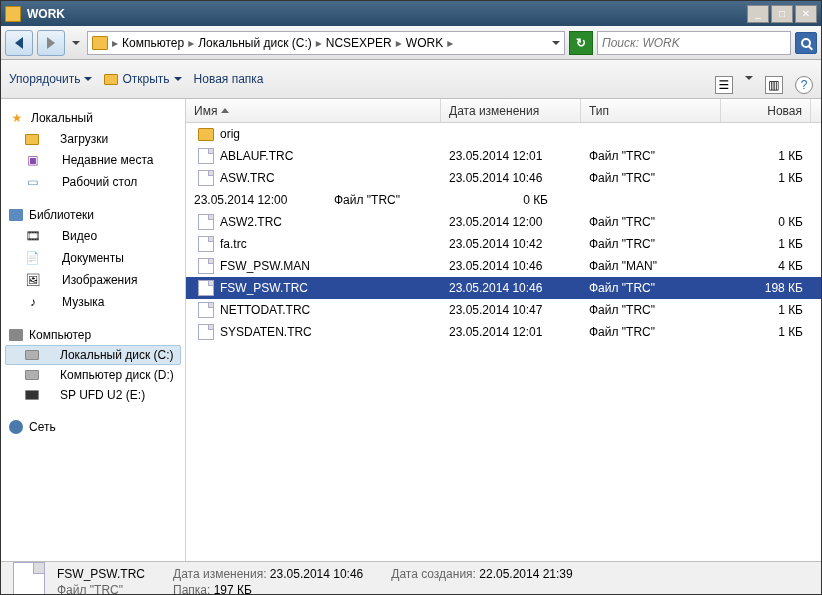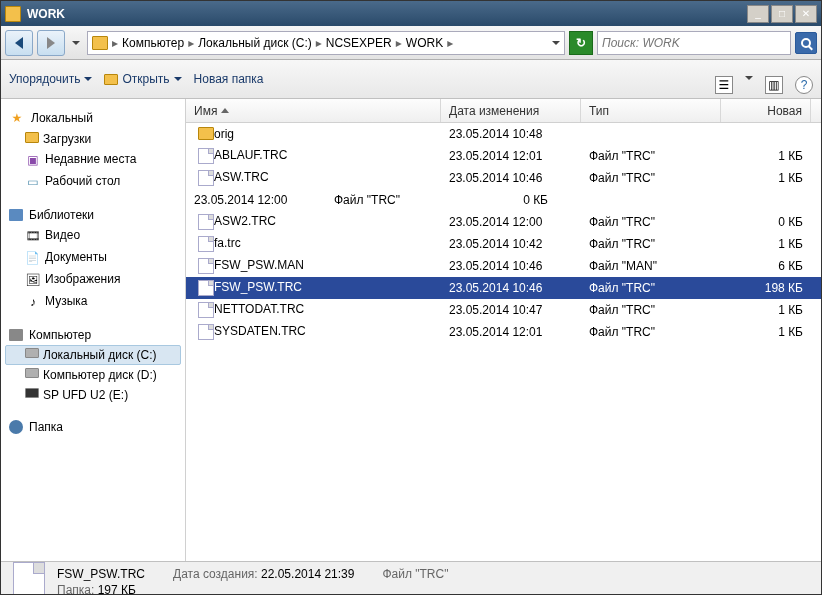--- a/index.html
+++ b/index.html
@@ -27,38 +27,38 @@
 .mag::after { content:''; position:absolute; width:5px; height:2px; background:#fff; bottom:-3px; right:-4px; transform:rotate(45deg); }
 .toolbar { height:39px; background:linear-gradient(#f7f7f7,#e8e8e8); border-bottom:1px solid #c0c0c0; display:flex; padding:16px 8px; gap:12px; }
 .tbtn { display:flex; align-items:center; gap:4px; cursor:pointer; color:#1a3a6a; }
 .tbtn .chev { border-top-color:#1a3a6a; }
 .spacer { flex:1; }
 .viewicon { width:18px; height:18px; border:1px solid #888; background:#fff; cursor:pointer; display:flex; align-items:center; justify-content:center; }
 .main { display:flex; height:462px; }
 .sidebar { width:185px; background:#fff; border-right:1px solid #d0d0d0; padding:8px 4px; overflow:hidden; }
 .side-group { margin-bottom:12px; }
 .side-header { display:flex; align-items:center; gap:6px; padding:3px 4px; cursor:pointer; }
-.side-item { display:flex; gap:4px; padding:3px 4px 3px 20px; cursor:pointer; }
+.side-item { display:flex; align-items:center; gap:21px; padding:3px 4px 3px 20px; cursor:pointer; }
 .side-item.selected { background:#d8e6f2; border:1px solid #a8c8e0; border-radius:2px; padding:2px 3px 2px 19px; }
 .ico { width:16px; height:16px; display:inline-flex; align-items:center; justify-content:center; font-size:12px; }
 .ico-star { color:#f0a020; }
 .ico-folder { background:#f3c04b; border:1px solid #b8860b; border-radius:1px; width:14px; height:11px; }
 .ico-lib { background:#5a8ac0; width:14px; height:12px; border-radius:1px; }
 .ico-comp { background:#888; width:14px; height:12px; border-radius:1px; }
 .ico-disk { background:#b0b0b0; width:14px; height:10px; border-radius:1px; border:1px solid #888; }
 .ico-net { background:#4a7aaa; width:14px; height:14px; border-radius:50%; }
 .content { flex:1; display:flex; flex-direction:column; }
 .cols { height:24px; background:linear-gradient(#fdfdfd,#efefef); border-bottom:1px solid #d0d0d0; display:flex; align-items:center; }
 .col { padding:0 8px; border-right:1px solid #d8d8d8; height:100%; display:flex; align-items:center; gap:4px; color:#333; cursor:pointer; }
 .col1 { width:255px; } .col2 { width:140px; } .col3 { width:140px; } .col4 { width:90px; text-align:right; justify-content:flex-end; }
 .sortarr { width:0; height:0; border-left:4px solid transparent; border-right:4px solid transparent; border-bottom:5px solid #666; }
 .filelist { flex:1; overflow:auto; }
 .row { display:flex; align-items:center; height:22px; padding:0; cursor:pointer; }
 .row.selected { background:#2a4a9a; color:#fff; }
-.cell1 { width:255px; padding-left:12px; display:flex; align-items:flex-start; }
+.cell1 { width:255px; padding-left:12px; display:flex; align-items:center; gap:6px; }
 .cell2 { width:140px; padding-left:8px; } .cell3 { width:140px; padding-left:8px; } .cell4 { width:90px; text-align:right; padding-right:8px; }
 .fico { width:16px; height:16px; display:inline-block; background:#fff; border:1px solid #aac; position:relative; }
 .fico::before { content:''; position:absolute; top:0; right:0; width:4px; height:4px; background:#ddd; border-left:1px solid #aac; border-bottom:1px solid #aac; }
 .fico-folder { background:#f3c04b; border:1px solid #b8860b; border-radius:1px; height:13px; }
 .fico-folder::before { display:none; }
 .statusbar { height:40px; border-top:1px solid #c0c0c0; background:#f0f0f0; display:flex; align-items:center; padding:4px 12px; gap:12px; }
 .bigicon { width:32px; height:40px; background:#fff; border:1px solid #aac; position:relative; }
 .bigicon::before { content:''; position:absolute; top:0; right:0; width:10px; height:10px; background:#ddd; border-left:1px solid #aac; border-bottom:1px solid #aac; }
 .statustxt { display:grid; grid-template-columns:auto auto auto; gap:2px 28px; }
 .statustxt .lbl { color:#666; }
@@ -185,21 +185,21 @@
           <span>Компьютер диск (D:)</span>
         </div>
       <div class="side-item">
           <span class="ico ico-disk" style="background:#333"></span>
           <span>SP UFD U2 (E:)</span>
         </div>
     </div>
     <div class="side-group">
       <div class="side-header">
           <span class="ico ico-net"></span>
-          <span>Папка</span>
+          <span>Сеть</span>
         </div>
     </div>
   </div>
 
   <div class="content">
     <div class="cols">
       <div class="col col1">
           <span>Имя</span>
           <span class="sortarr"></span>
         </div>
@@ -212,21 +212,20 @@
       <div class="col col4">
           <span>Новая</span>
         </div>
     </div>
     <div class="filelist" id="filelist">
         <div class="row">
           <div class="cell1">
             <span class="fico fico-folder"></span>
             <span>orig</span>
           </div>
-          <div class="cell2">23.05.2014 10:48</div>
           <div class="cell4"></div>
         </div>
         <div class="row">
           <div class="cell1">
             <span class="fico"></span>
             <span>ABLAUF.TRC</span>
           </div>
           <div class="cell2">23.05.2014 12:01</div>
           <div class="cell3">Файл "TRC"</div>
           <div class="cell4">1 КБ</div>
@@ -263,21 +262,21 @@
           <div class="cell3">Файл "TRC"</div>
           <div class="cell4">1 КБ</div>
         </div>
         <div class="row">
           <div class="cell1">
             <span class="fico"></span>
             <span>FSW_PSW.MAN</span>
           </div>
           <div class="cell2">23.05.2014 10:46</div>
           <div class="cell3">Файл "MAN"</div>
-          <div class="cell4">6 КБ</div>
+          <div class="cell4">4 КБ</div>
         </div>
         <div class="row selected">
           <div class="cell1">
             <span class="fico"></span>
             <span>FSW_PSW.TRC</span>
           </div>
           <div class="cell2">23.05.2014 10:46</div>
           <div class="cell3">Файл "TRC"</div>
           <div class="cell4">198 КБ</div>
         </div>
@@ -300,18 +299,19 @@
           <div class="cell4">1 КБ</div>
         </div>
       </div>
   </div>
 </div>
 
 <div class="statusbar">
   <div class="bigicon"></div>
   <div class="statustxt">
     <span style="font-weight:normal">FSW_PSW.TRC</span>
+    <span><span class="lbl">Дата изменения:</span> <span>23.05.2014 10:46</span></span>
     <span><span class="lbl">Дата создания:</span> <span>22.05.2014 21:39</span></span>
     <span class="lbl">Файл "TRC"</span>
     <span><span class="lbl">Папка:</span> <span>197 КБ</span></span>
     <span></span>
   </div>
 </div>
 
 </body></html>

